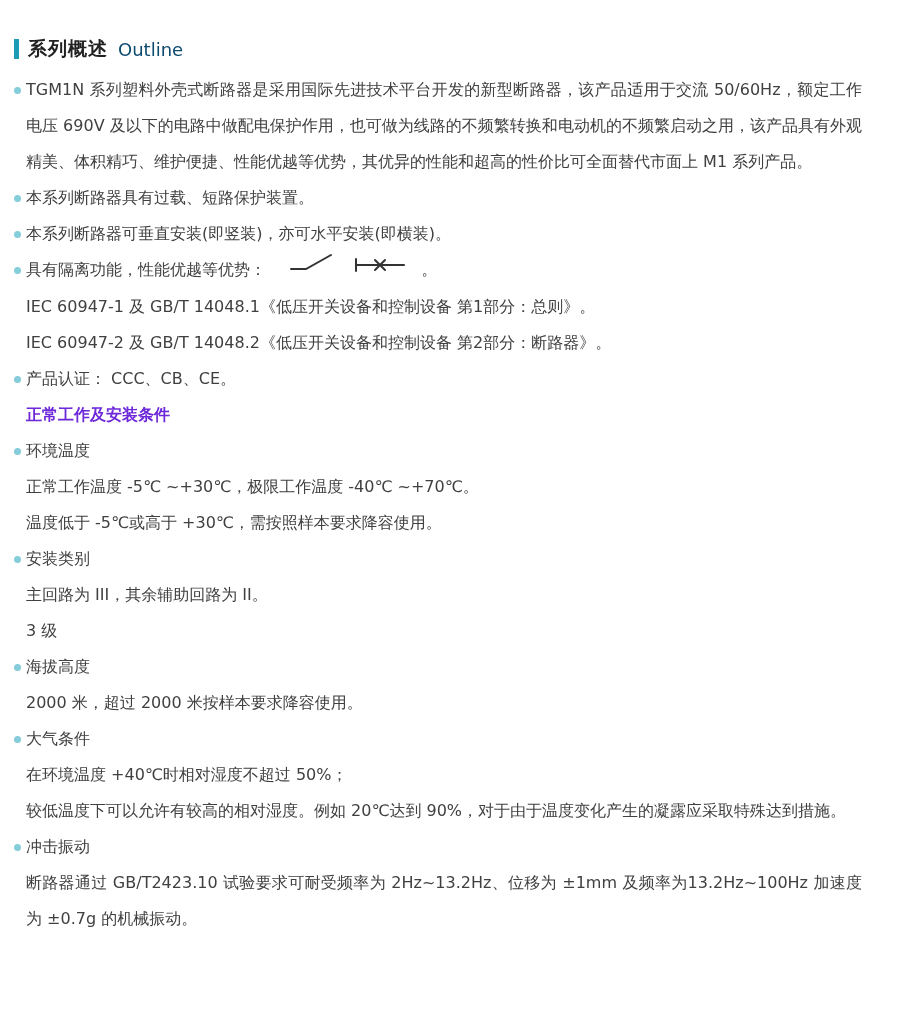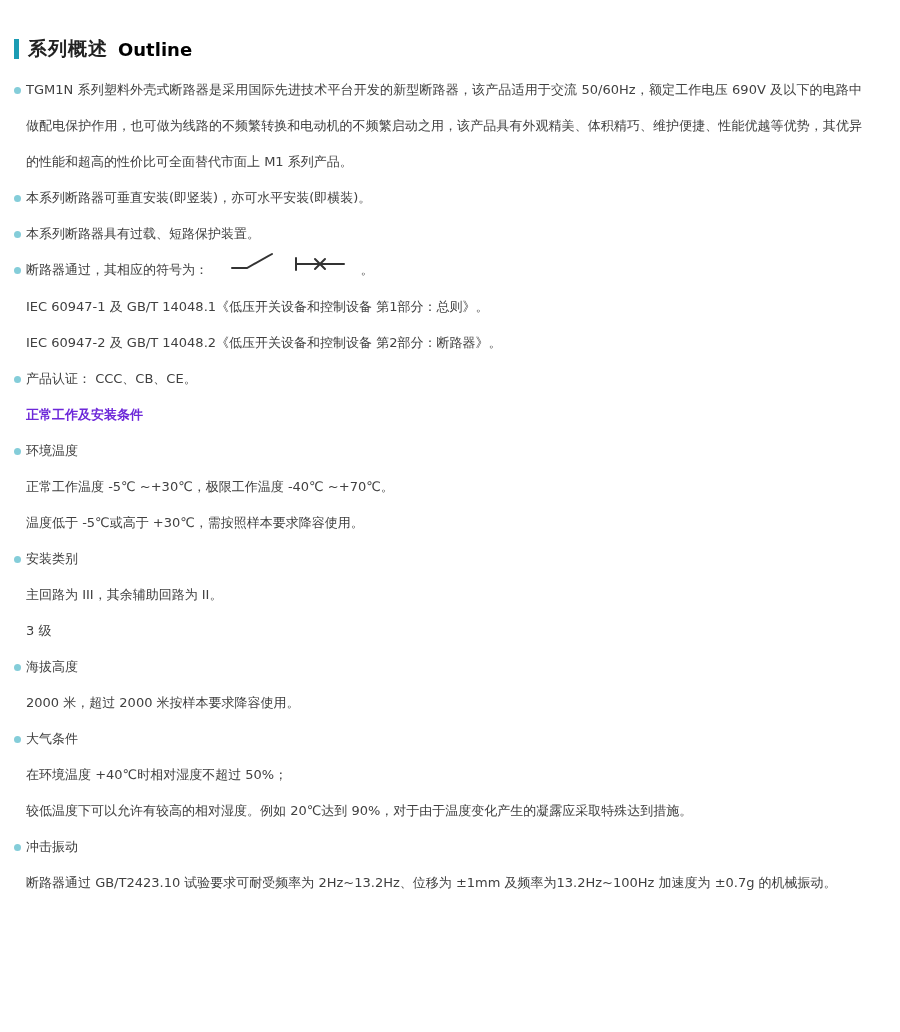--- a/index.html
+++ b/index.html
@@ -8,27 +8,27 @@
     min-height: 1032px;
     box-sizing: border-box;
     padding: 36px 38px 20px 14px;
     background: #ffffff;
     font-family: "DejaVu Sans", "Liberation Sans", sans-serif;
     color: #404040;
   }
   .header { display: flex; align-items: center; margin-bottom: 10px; }
   .accent-bar { width: 5px; height: 20px; background: #1b9cb4; margin-right: 9px; }
   .title-zh { font-size: 19px; font-weight: bold; color: #222222; letter-spacing: 1px; }
-  .title-en { font-size: 18px; color: #000000; margin-left: 10px; font-weight: bold; }
+  .title-en { font-size: 18px; color: #0c4a6e; margin-left: 10px; }
   .content { }
   .row {
     position: relative;
     padding-left: 12px;
     line-height: 36px;
-    font-size: 13px;
+    font-size: 16px;
     text-align: justify;
   }
   .row.heading { font-weight: bold; color: #6d28d9; text-align: left; }
   .row .dot {
     position: absolute;
     left: 0;
     top: 15px;
     width: 7px;
     height: 7px;
     border-radius: 50%;
@@ -49,23 +49,23 @@
 <body>
 
 <div class="page">
   <div class="header">
     <span class="accent-bar"></span>
     <span class="title-zh">系列概述</span>
     <span class="title-en">Outline</span>
   </div>
   <div class="content">
       <div class="row bullet"><span class="dot"></span><span class="txt">TGM1N 系列塑料外壳式断路器是采用国际先进技术平台开发的新型断路器，该产品适用于交流 50/60Hz，额定工作电压 690V 及以下的电路中做配电保护作用，也可做为线路的不频繁转换和电动机的不频繁启动之用，该产品具有外观精美、体积精巧、维护便捷、性能优越等优势，其优异的性能和超高的性价比可全面替代市面上 M1 系列产品。</span></div>
+      <div class="row bullet"><span class="dot"></span><span class="txt">本系列断路器具有过载、短路保护装置。</span></div>
       <div class="row bullet"><span class="dot"></span><span class="txt">本系列断路器可垂直安装(即竖装)，亦可水平安装(即横装)。</span></div>
-      <div class="row bullet"><span class="dot"></span><span class="txt">本系列断路器具有过载、短路保护装置。</span></div>
-      <div class="row bullet_symbols"><span class="dot"></span><span class="txt">断路器通过，其相应的符号为：</span>
+      <div class="row bullet_symbols"><span class="dot"></span><span class="txt">具有隔离功能，性能优越等优势：</span>
   <span class="sym first"><svg width="46" height="22" viewBox="0 0 46 22">
             <path d="M2 17 L17 17 L42 3" fill="none" stroke="#333333" stroke-width="2" stroke-linecap="round"></path>
           </svg></span>
 
   <span class="sym"><svg width="56" height="22" viewBox="0 0 56 22">
             <path d="M4 7 L4 19" stroke="#333333" stroke-width="2" stroke-linecap="round" fill="none"></path>
             <path d="M4 13 L52 13" stroke="#333333" stroke-width="2" stroke-linecap="round" fill="none"></path>
             <path d="M23 8 L33 18 M33 8 L23 18" stroke="#333333" stroke-width="2" stroke-linecap="round" fill="none"></path>
           </svg></span>
 <span class="txt suffix">。</span></div>

